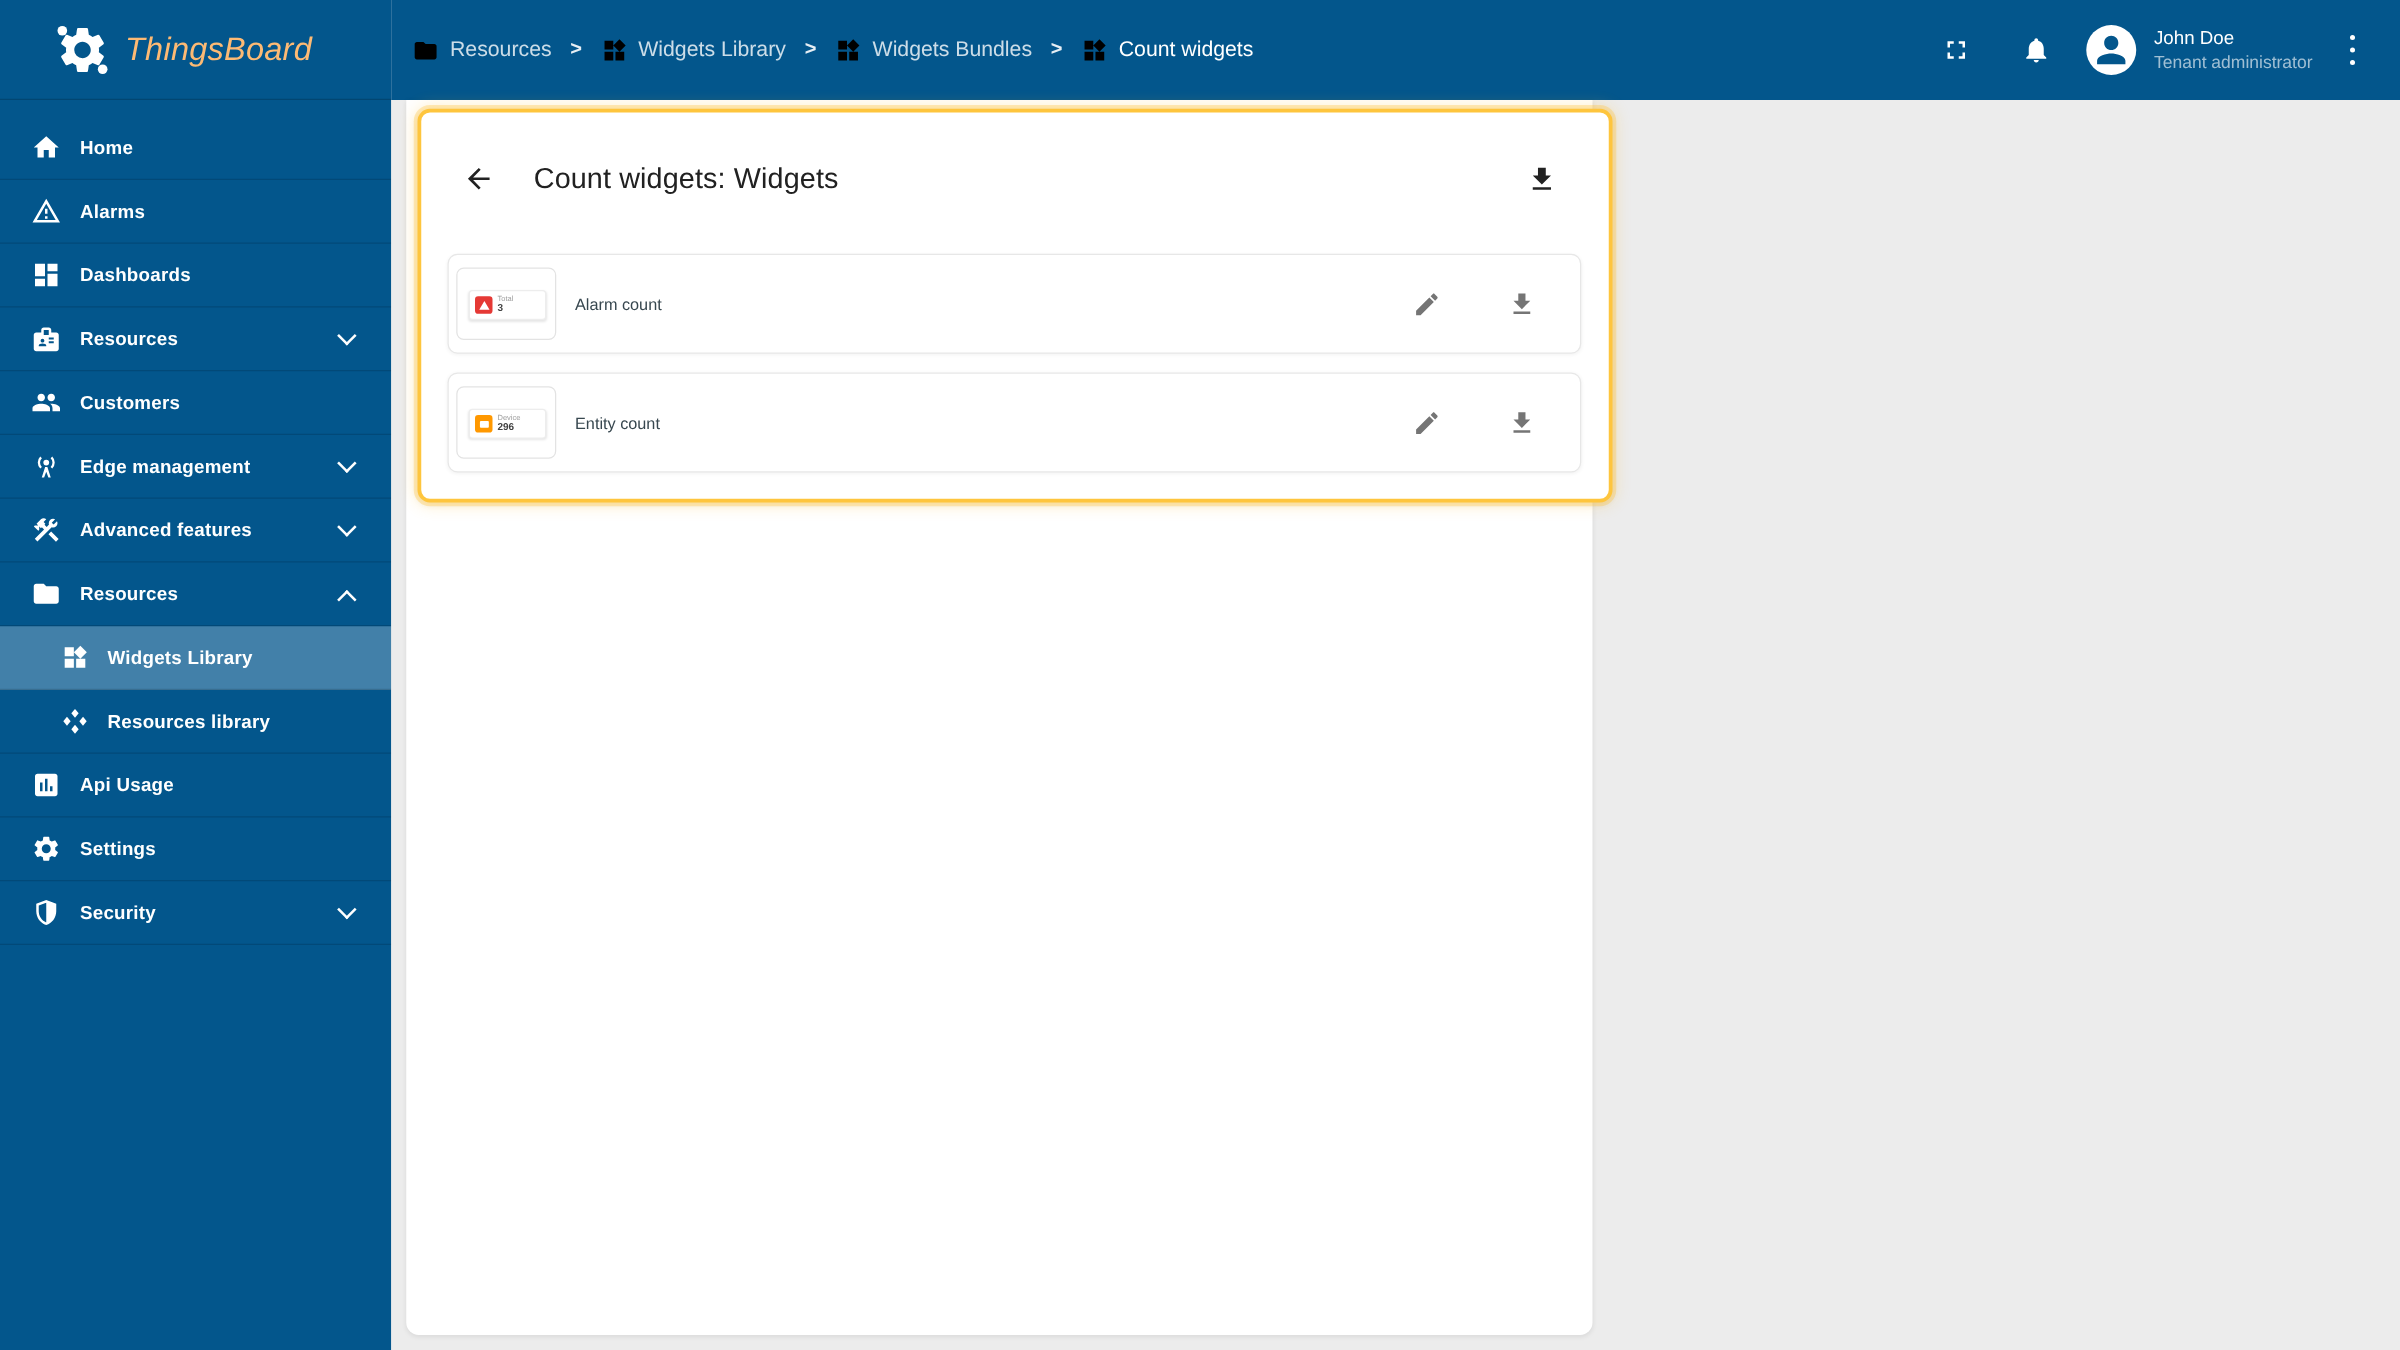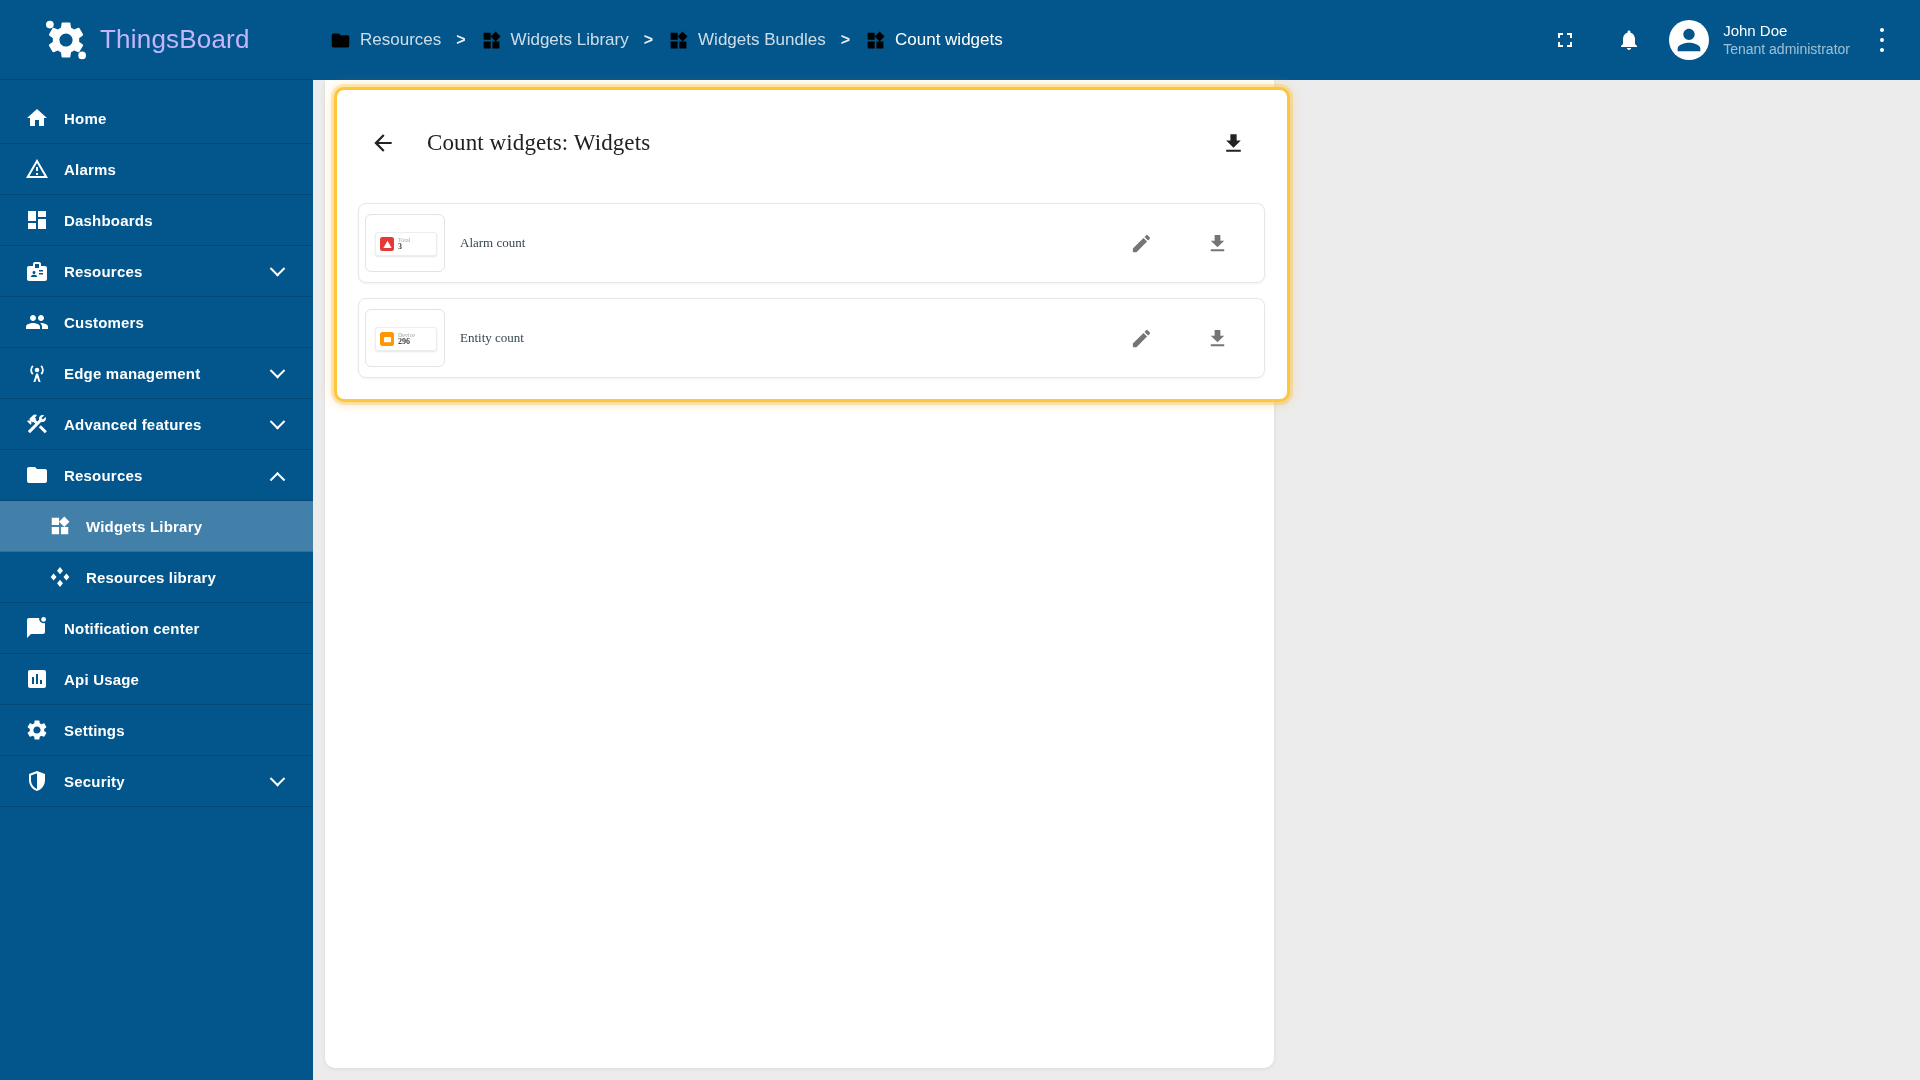--- a/index.html
+++ b/index.html
@@ -5,21 +5,21 @@
   html,body{margin:0;padding:0;background:#9e9e9e;}
   *{box-sizing:border-box;}
   .app{position:relative;width:1920px;height:1080px;background:#ececec;overflow:hidden;
        font-family:"Liberation Sans","DejaVu Sans",sans-serif;-webkit-font-smoothing:antialiased;}
 
   
   .sidebar{position:absolute;left:0;top:0;width:313px;height:1080px;background:#03568c;color:#fff;}
   .logo-row{height:80px;display:flex;align-items:center;padding-left:44px;border-bottom:1px solid rgba(0,0,0,.18);}
   .logo-mark{width:44px;height:44px;margin-right:12px;flex:0 0 auto;}
   .logo-mark svg{width:100%;height:100%;fill:#fff;}
-  .logo-text{font-size:26px;font-weight:400;letter-spacing:.2px;color:#c4b5fd;}
+  .logo-text{font-size:26px;font-weight:400;letter-spacing:.2px;color:#fdba74;font-style:italic;}
   .nav{position:absolute;top:93px;left:0;right:0;}
   .nav-item{height:51px;display:flex;align-items:center;padding-left:25px;border-bottom:1px solid rgba(0,0,0,.14);
             cursor:pointer;color:#fff;}
   .nav-item.sub{padding-left:49px;}
   .nav-item.selected{background:rgba(255,255,255,.25);}
   .nav-icon{width:24px;height:24px;margin-right:15px;flex:0 0 auto;display:flex;}
   .nav-item.sub .nav-icon{width:22px;height:22px;}
   .nav-icon svg{width:100%;height:100%;fill:#fff;}
   .nav-label{font-size:15px;font-weight:600;letter-spacing:.2px;}
   .chev{margin-left:auto;margin-right:30px;width:11px;height:11px;border-right:2.6px solid #fff;border-bottom:2.6px solid #fff;flex:0 0 auto;}
@@ -48,21 +48,21 @@
   .user-role{font-size:14px;color:rgba(255,255,255,.62);}
   .tb-dots{width:24px;height:40px;}
   .tb-dots svg{width:24px;height:40px;fill:#fff;}
 
   
   .main{position:absolute;left:313px;top:80px;right:0;bottom:0;background:#ececec;}
   .panel{position:absolute;left:12px;top:0;width:949px;height:988px;background:#fff;border-radius:0 0 10px 10px;
          box-shadow:0 1px 4px rgba(0,0,0,.08);}
   .bundle-card{position:absolute;left:9px;top:7px;width:956px;height:315px;background:#fff;
                border:3px solid #fec53d;border-radius:10px;
-               box-shadow:0 0 0 3px rgba(254,197,61,.32),0 0 12px 2px rgba(254,197,61,.30),0 2px 6px rgba(0,0,0,.06);font-family:Liberation Serif, serif;}
+               box-shadow:0 0 0 3px rgba(254,197,61,.32),0 0 12px 2px rgba(254,197,61,.30),0 2px 6px rgba(0,0,0,.06);}
   .card-header{position:relative;height:105px;display:flex;align-items:center;}
   .iconbtn{width:44px;height:44px;border:none;background:transparent;border-radius:50%;display:flex;
            align-items:center;justify-content:center;cursor:pointer;padding:0;}
   .iconbtn svg{fill:#222;}
   .back-btn{margin-left:24px;}
   .back-btn svg{width:26px;height:26px;}
   .card-title{font-size:23px;color:#212121;margin-left:22px;letter-spacing:.1px;}
   .header-dl{position:absolute;right:32px;top:31px;}
   .header-dl svg{width:25px;height:25px;}
 
@@ -183,29 +183,20 @@
               <path d="M5 8.1l3.2 3.9L5 15.9 1.8 12z"></path>
               <path d="M19 8.1l3.2 3.9L19 15.9 15.8 12z"></path>
               <path d="M12 15l3.2 3.9L12 22.8 8.8 18.9z"></path>
             </svg>
           </span>
           <span class="nav-label">Resources library</span>
         </div>
         <div class="nav-item">
           <span class="nav-icon">
             <svg viewBox="0 0 24 24" fill="currentColor" style="fill:currentColor">
-              <path d="M4 2h10.15a4.4 4.4 0 004.35 5.2c.52 0 1.02-.09 1.5-.26V16c0 1.1-.9 2-2 2H6l-4 4V4c0-1.1.9-2 2-2z"></path>
-              <circle cx="18.6" cy="3.4" r="2.4"></circle>
-            </svg>
-          </span>
-          <span class="nav-label">Notification center</span>
-        </div>
-        <div class="nav-item">
-          <span class="nav-icon">
-            <svg viewBox="0 0 24 24" fill="currentColor" style="fill:currentColor">
               <path d="M19 3H5c-1.1 0-2 .9-2 2v14c0 1.1.9 2 2 2h14c1.1 0 2-.9 2-2V5c0-1.1-.9-2-2-2zM9 17H7v-7h2v7zm4 0h-2V7h2v10zm4 0h-2v-4h2v4z"></path>
             </svg>
           </span>
           <span class="nav-label">Api Usage</span>
         </div>
         <div class="nav-item">
           <span class="nav-icon">
             <svg viewBox="0 0 24 24" fill="currentColor" style="fill:currentColor">
               <path d="M19.14 12.94c.04-.3.06-.61.06-.94 0-.32-.02-.64-.07-.94l2.03-1.58c.18-.14.23-.41.12-.61l-1.92-3.32c-.12-.22-.37-.29-.59-.22l-2.39.96c-.5-.38-1.03-.7-1.62-.94l-.36-2.54c-.04-.24-.24-.41-.48-.41h-3.84c-.24 0-.43.17-.47.41l-.36 2.54c-.59.24-1.13.57-1.62.94l-2.39-.96c-.22-.08-.47 0-.59.22L2.74 8.87c-.12.21-.08.47.12.61l2.03 1.58c-.05.3-.09.63-.09.94s.02.64.07.94l-2.03 1.58c-.18.14-.23.41-.12.61l1.92 3.32c.12.22.37.29.59.22l2.39-.96c.5.38 1.03.7 1.62.94l.36 2.54c.05.24.24.41.48.41h3.84c.24 0 .44-.17.47-.41l.36-2.54c.59-.24 1.13-.56 1.62-.94l2.39.96c.22.08.47 0 .59-.22l1.92-3.32c.12-.22.07-.47-.12-.61l-2.01-1.58zM12 15.6A3.61 3.61 0 018.4 12c0-1.98 1.62-3.6 3.6-3.6s3.6 1.62 3.6 3.6-1.62 3.6-3.6 3.6z"></path>
             </svg>

